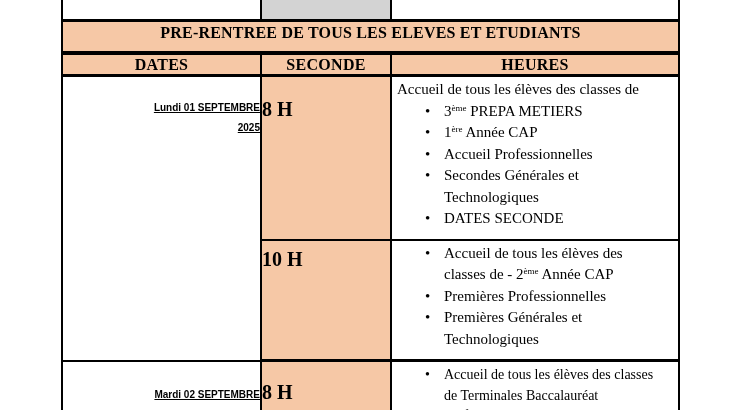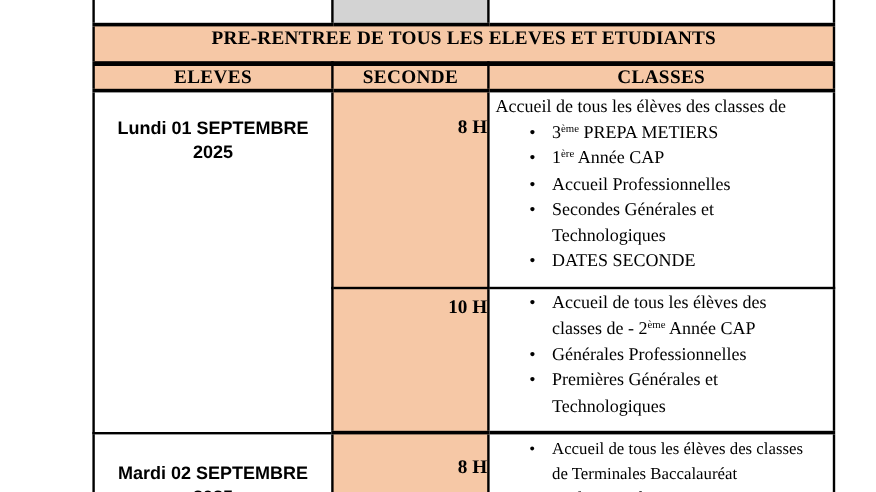--- a/index.html
+++ b/index.html
@@ -6,21 +6,21 @@
     --accent:#f6c8a6;
     --gray:#d3d3d3;
     --border:#000000;
     --text:#000000;
     --paper:#ffffff;
   }
   *{margin:0;padding:0;box-sizing:border-box;}
   html,body{width:730px;height:410px;overflow:hidden;background:var(--paper);}
   .page{
     position:relative;width:610px;height:410px;background:var(--paper);
-    font-family:"Liberation Serif",serif;color:var(--text);margin-left:16px;
+    font-family:"Liberation Serif",serif;color:var(--text);
   }
   table.sched{
     position:absolute;left:61px;top:-12px;width:617px;
     border-collapse:collapse;table-layout:fixed;
   }
   td,th{
     border:2px solid var(--border);
     vertical-align:top;
     padding:0;
   }
@@ -52,32 +52,33 @@
   }
   
   tr.row-1{height:164px;}
   tr.row-2{height:121px;}
   tr.row-2 td{border-bottom:3px solid var(--border);}
   tr.row-3{height:64px;}
   td.date-cell{
     background:var(--paper);
     font-family:"Liberation Sans",sans-serif;
     font-weight:bold;
-    font-size:15px;
+    font-size:10px;
     line-height:20px;
-    text-align:center;
+    text-align:right;
     white-space:pre-line;
     padding-top:21px;
+    text-decoration:underline;
   }
   tr.row-3 td.date-cell{padding-top:23px;}
   td.time-cell{
     background:var(--accent);
     font-weight:bold;
-    font-size:16px;
-    text-align:right;
+    font-size:20px;
+    text-align:left;
   }
   td.time-8h{padding-top:21px;}
   td.time-14h{padding-top:7px;}
   tr.row-3 td.time-cell{padding-top:19px;}
   td.classes-cell{
     background:var(--paper);
     font-size:15px;
     line-height:21.5px;
     padding:2px 24px 0 5px;
   }
@@ -110,23 +111,23 @@
     <tbody>
       <tr class="prev-row">
         <td></td>
         <td class="prev-mid"></td>
         <td></td>
       </tr>
       <tr class="title-row">
         <td colspan="3">PRE-RENTREE DE TOUS LES ELEVES ET ETUDIANTS</td>
       </tr>
       <tr class="head-row">
-        <th>ELEVES</th>
+        <th>DATES</th>
         <th>SECONDE</th>
-        <th>CLASSES</th>
+        <th>HEURES</th>
       </tr>
       <tr class="row-1">
         <td class="date-cell" rowspan="2">Lundi 01 SEPTEMBRE
 2025</td>
         <td class="time-cell time-8h">8 H</td>
         <td class="classes-cell">
           <div class="intro">Accueil de tous les élèves des classes de</div>
           <ul>
               <li>3<sup>ème</sup> PREPA METIERS</li>
               <li>1<sup>ère</sup> Année CAP</li>
@@ -136,21 +137,21 @@
               <li>DATES SECONDE</li>
             </ul>
         </td>
       </tr>
       <tr class="row-2">
         <td class="time-cell time-14h">10 H</td>
         <td class="classes-cell">
           <ul>
               <li>Accueil de tous les élèves des
 classes de - 2<sup>ème</sup> Année CAP</li>
-              <li>Générales Professionnelles</li>
+              <li>Premières Professionnelles</li>
               <li>Premières Générales et
 Technologiques</li>
             </ul>
         </td>
       </tr>
       <tr class="row-3">
         <td class="date-cell">Mardi 02 SEPTEMBRE
 2025</td>
         <td class="time-cell">8 H</td>
         <td class="classes-cell">

